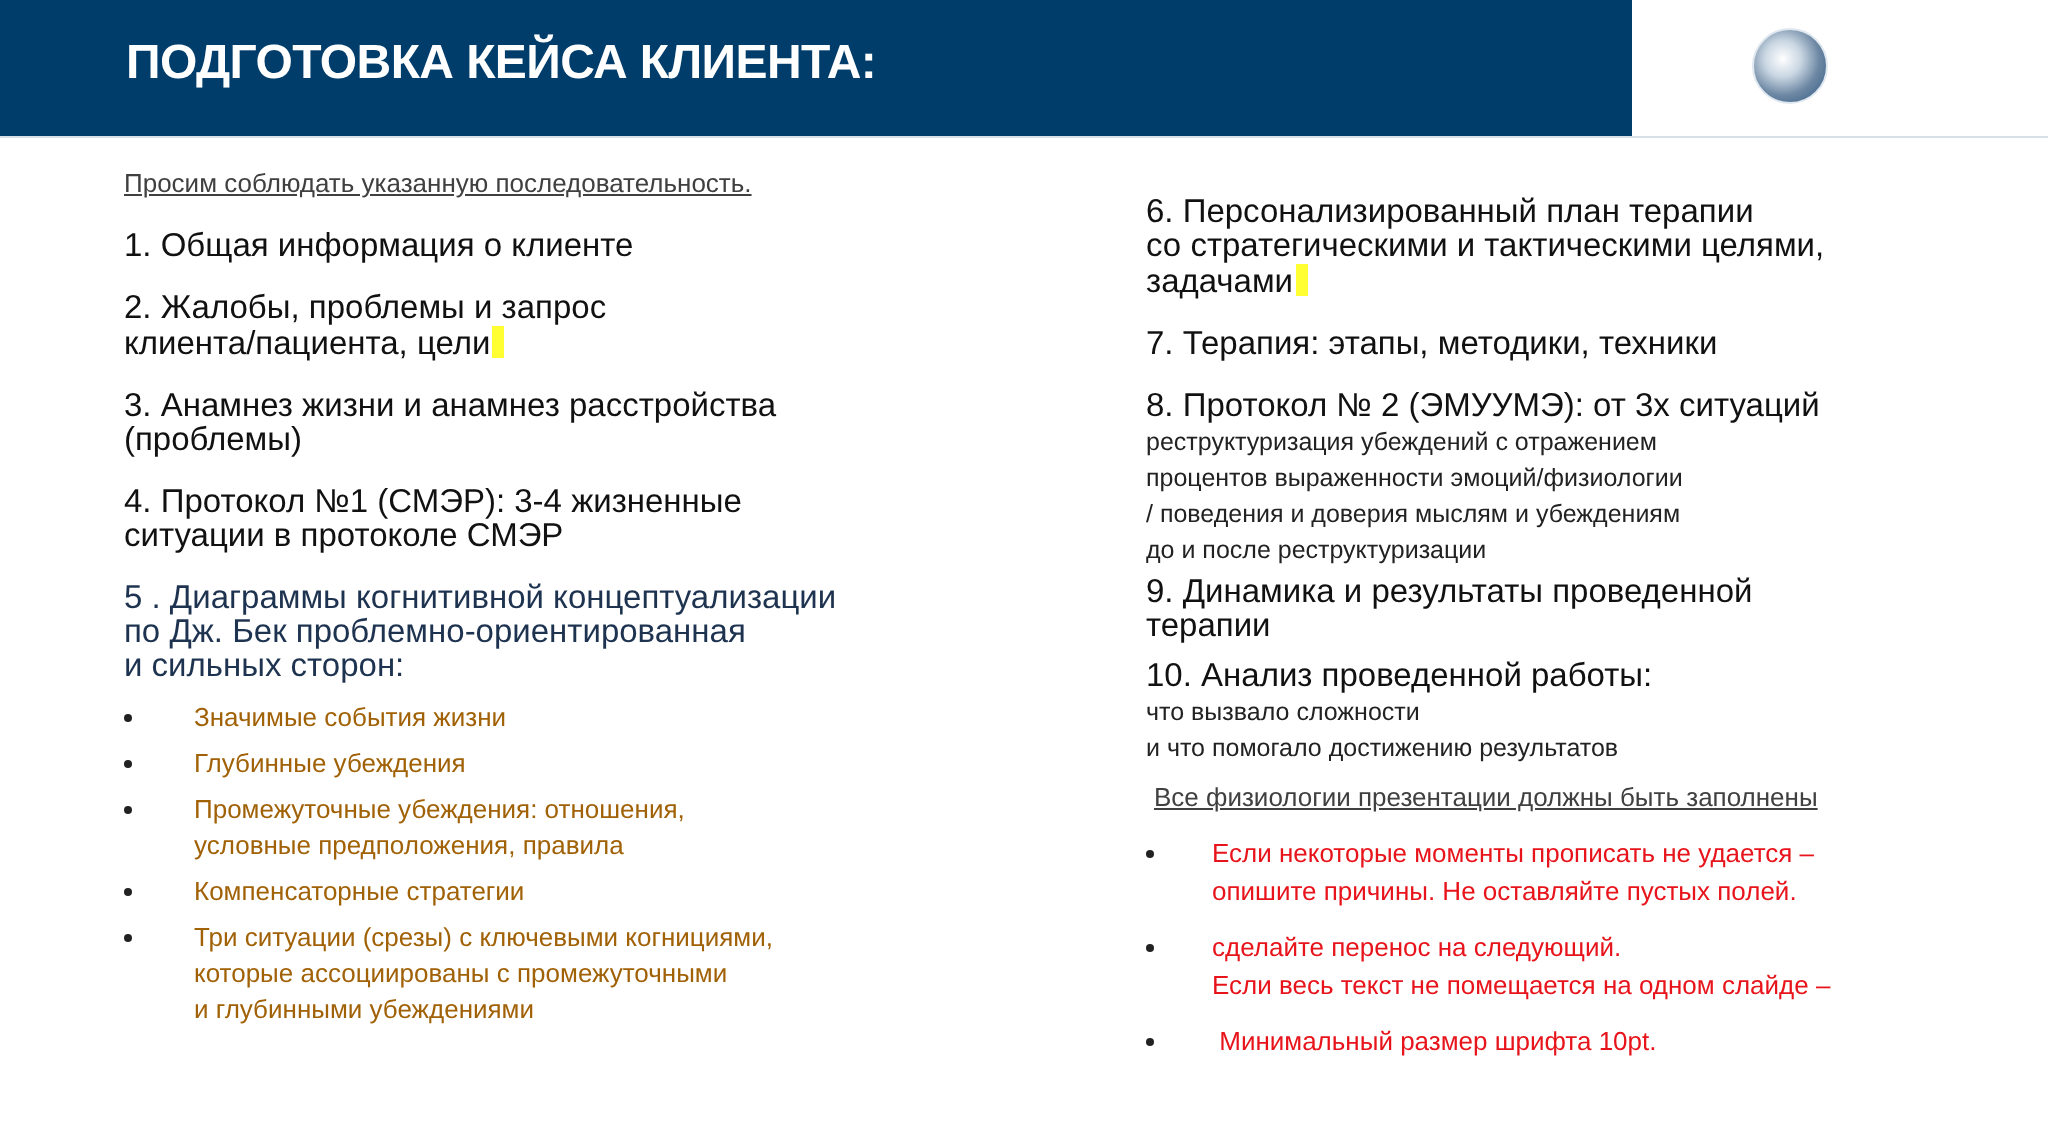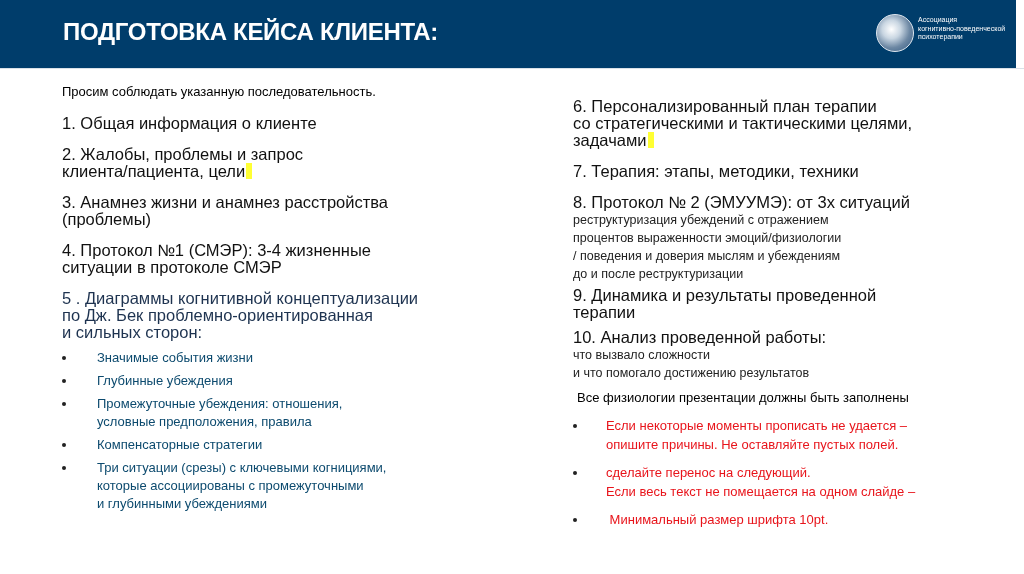--- a/index.html
+++ b/index.html
@@ -3,21 +3,21 @@
 <meta charset="utf-8">
 <style>
   html, body { margin: 0; padding: 0; }
   body {
     width: 1024px; height: 574px; overflow: hidden;
     background: #ffffff;
     font-family: "Liberation Sans", "DejaVu Sans", sans-serif;
     position: relative;
   }
   .header {
-    position: absolute; left: 0; top: 0; width: 1016px; height: 68px;
+    position: absolute; left: 0; top: 0; width: 816px; height: 68px;
     background: #003d6b;
   }
   .header-title {
     position: absolute; left: 63px; top: 18px;
     color: #ffffff; font-weight: bold; font-size: 24px; letter-spacing: -0.3px;
   }
   .logo { position: absolute; left: 876px; top: 14px; width: 140px; height: 44px; }
   .logo-globe {
     position: absolute; left: 0; top: 0; width: 36px; height: 36px; border-radius: 50%;
     background: radial-gradient(circle at 40% 40%, #ffffff 0%, #c9d6e2 30%, #6c87a3 60%, #2f5780 100%);
@@ -25,29 +25,29 @@
   }
   .logo-text {
     position: absolute; left: 42px; top: 2px; color: #ffffff; font-size: 7px; line-height: 8.5px;
   }
   .header-line { position: absolute; left: 0; top: 68px; width: 1024px; height: 1px; background: #d9e1e8; }
 
   .col { position: absolute; }
   .left { left: 62px; top: 84px; width: 490px; }
   .right { left: 573px; top: 98px; width: 420px; }
 
-  .note-red { color: #000000; font-size: 13px; line-height: 16px; }
+  .note-red { color: #404040; font-size: 13px; line-height: 16px; text-decoration: underline; }
   .note-red.indent { padding-left: 7px; }
   .item { color: #111111; font-size: 16.5px; line-height: 17px; }
   .item.blue { color: #1e3350; }
   .sub { color: #222; font-size: 12.5px; line-height: 18px; }
   .hl { display: inline-block; width: 6px; height: 16px; background: #ffff33; vertical-align: -2px; margin-left: 1px; }
 
   ul.bullets { list-style: none; margin: 0; padding: 0; }
-  ul.bullets li { position: relative; padding-left: 35px; font-size: 13px; line-height: 18px; color: #0c4a6e; }
+  ul.bullets li { position: relative; padding-left: 35px; font-size: 13px; line-height: 18px; color: #a16207; }
   ul.bullets li .dot {
     position: absolute; left: 0; top: 7px; width: 4px; height: 4px; border-radius: 50%; background: #222;
   }
   ul.red li { color: #e8141b; font-size: 13px; line-height: 19px; padding-left: 33px; }
   ul.red li .dot { top: 8px; }
 </style>
 </head>
 <body>
 
 <div class="header">

